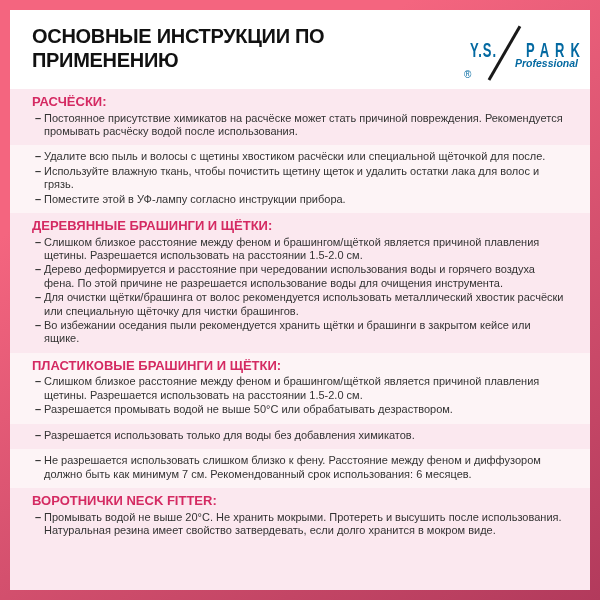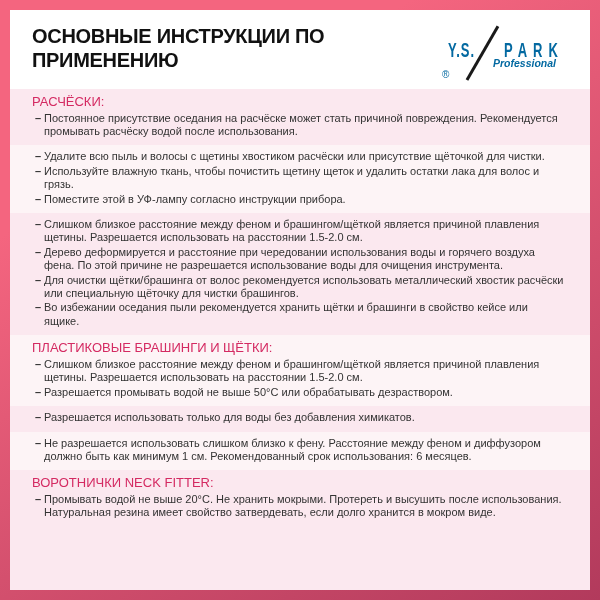--- a/index.html
+++ b/index.html
@@ -26,21 +26,21 @@
   }
   .inner{
     width:100%; height:100%;
     background:var(--header-bg);
     display:flex; flex-direction:column;
     overflow:hidden;
   }
   .header{
     background:var(--header-bg);
     flex:0 0 78px;
-    padding:15px 24px 8px 22px;
+    padding:15px 2px 8px 22px;
     display:flex; justify-content:space-between; align-items:flex-start;
   }
   .title{
     margin:0;
     font-size:20px; font-weight:bold;
     line-height:1.18;
     letter-spacing:-0.3px;
     color:var(--title-text);
     text-transform:uppercase;
   }
@@ -71,21 +71,21 @@
     font-size:10px;
   }
   
   .sections{ flex:1 1 auto; display:flex; flex-direction:column; }
   .section{ padding:5px 24px 6px 22px; }
   .section:last-child{ flex:1 1 auto; }
   .band-pink{ background:var(--band-pink); }
   .band-light{ background:var(--band-light); }
   .section-heading{
     margin:0 0 2px 0;
-    font-size:13px; font-weight:normal;
+    font-size:13px; font-weight:bold;
     line-height:1.2;
     color:var(--heading);
     text-transform:uppercase;
   }
   .bullets{ list-style:none; margin:0; padding:0; }
   .bullets li{
     display:flex;
     font-size:11px; line-height:1.22;
     color:var(--body-text);
     margin:0 0 1px 0;
@@ -111,59 +111,60 @@
         <span class="logo-reg">®</span>
       </div>
     </header>
 
     <main class="sections">
   <section class="section band-pink">
     <h2 class="section-heading">РАСЧЁСКИ:</h2>
     <ul class="bullets">
             <li>
               <span class="dash">–</span>
-              <span class="btext">Постоянное присутствие оседания на расчёске может стать причиной повреждения. Рекомендуется промывать расчёску водой после использования.</span>
+              <span class="btext">Постоянное присутствие химикатов на расчёске может стать причиной повреждения. Рекомендуется промывать расчёску водой после использования.</span>
             </li>
           </ul>
   </section>
 
   <section class="section band-light">
     <ul class="bullets">
             <li>
               <span class="dash">–</span>
-              <span class="btext">Удалите всю пыль и волосы с щетины хвостиком расчёски или присутствие щёточкой для чистки.</span>
+              <span class="btext">Удалите всю пыль и волосы с щетины хвостиком расчёски или специальной щёточкой для после.</span>
             </li>
             <li>
               <span class="dash">–</span>
               <span class="btext">Используйте влажную ткань, чтобы почистить щетину щеток и удалить остатки лака для волос и грязь.</span>
             </li>
             <li>
               <span class="dash">–</span>
               <span class="btext">Поместите этой в УФ-лампу согласно инструкции прибора.</span>
             </li>
           </ul>
   </section>
 
   <section class="section band-pink">
+    <h2 class="section-heading">ДЕРЕВЯННЫЕ БРАШИНГИ И ЩЁТКИ:</h2>
     <ul class="bullets">
             <li>
               <span class="dash">–</span>
               <span class="btext">Слишком близкое расстояние между феном и брашингом/щёткой является причиной плавления щетины. Разрешается использовать на расстоянии 1.5-2.0 см.</span>
             </li>
             <li>
               <span class="dash">–</span>
               <span class="btext">Дерево деформируется и расстояние при чередовании использования воды и горячего воздуха фена. По этой причине не разрешается использование воды для очищения инструмента.</span>
             </li>
             <li>
               <span class="dash">–</span>
               <span class="btext">Для очистки щётки/брашинга от волос рекомендуется использовать металлический хвостик расчёски или специальную щёточку для чистки брашингов.</span>
             </li>
             <li>
               <span class="dash">–</span>
-              <span class="btext">Во избежании оседания пыли рекомендуется хранить щётки и брашинги в свойство кейсе или ящике.</span>
+              <span class="btext">Во избежании оседания пыли рекомендуется хранить щётки и брашинги в закрытом кейсе или ящике.</span>
             </li>
           </ul>
   </section>
 
   <section class="section band-light">
     <h2 class="section-heading">ПЛАСТИКОВЫЕ БРАШИНГИ И ЩЁТКИ:</h2>
     <ul class="bullets">
             <li>
               <span class="dash">–</span>
               <span class="btext">Слишком близкое расстояние между феном и брашингом/щёткой является причиной плавления щетины. Разрешается использовать на расстоянии 1.5-2.0 см.</span>
@@ -181,21 +182,21 @@
               <span class="dash">–</span>
               <span class="btext">Разрешается использовать только для воды без добавления химикатов.</span>
             </li>
           </ul>
   </section>
 
   <section class="section band-light">
     <ul class="bullets">
             <li>
               <span class="dash">–</span>
-              <span class="btext">Не разрешается использовать слишком близко к фену. Расстояние между феном и диффузором должно быть как минимум 1 см. Рекомендованный срок использования: 6 месяцев.</span>
+              <span class="btext">Не разрешается использовать слишком близко к фену. Расстояние между феном и диффузором должно быть как минимум 7 см. Рекомендованный срок использования: 6 месяцев.</span>
             </li>
           </ul>
   </section>
 
   <section class="section band-pink">
     <h2 class="section-heading">ВОРОТНИЧКИ NECK FITTER:</h2>
     <ul class="bullets">
             <li>
               <span class="dash">–</span>
               <span class="btext">Промывать водой не выше 20°C. Не хранить мокрыми. Протереть и высушить после использования. Натуральная резина имеет свойство затвердевать, если долго хранится в мокром виде.</span>

